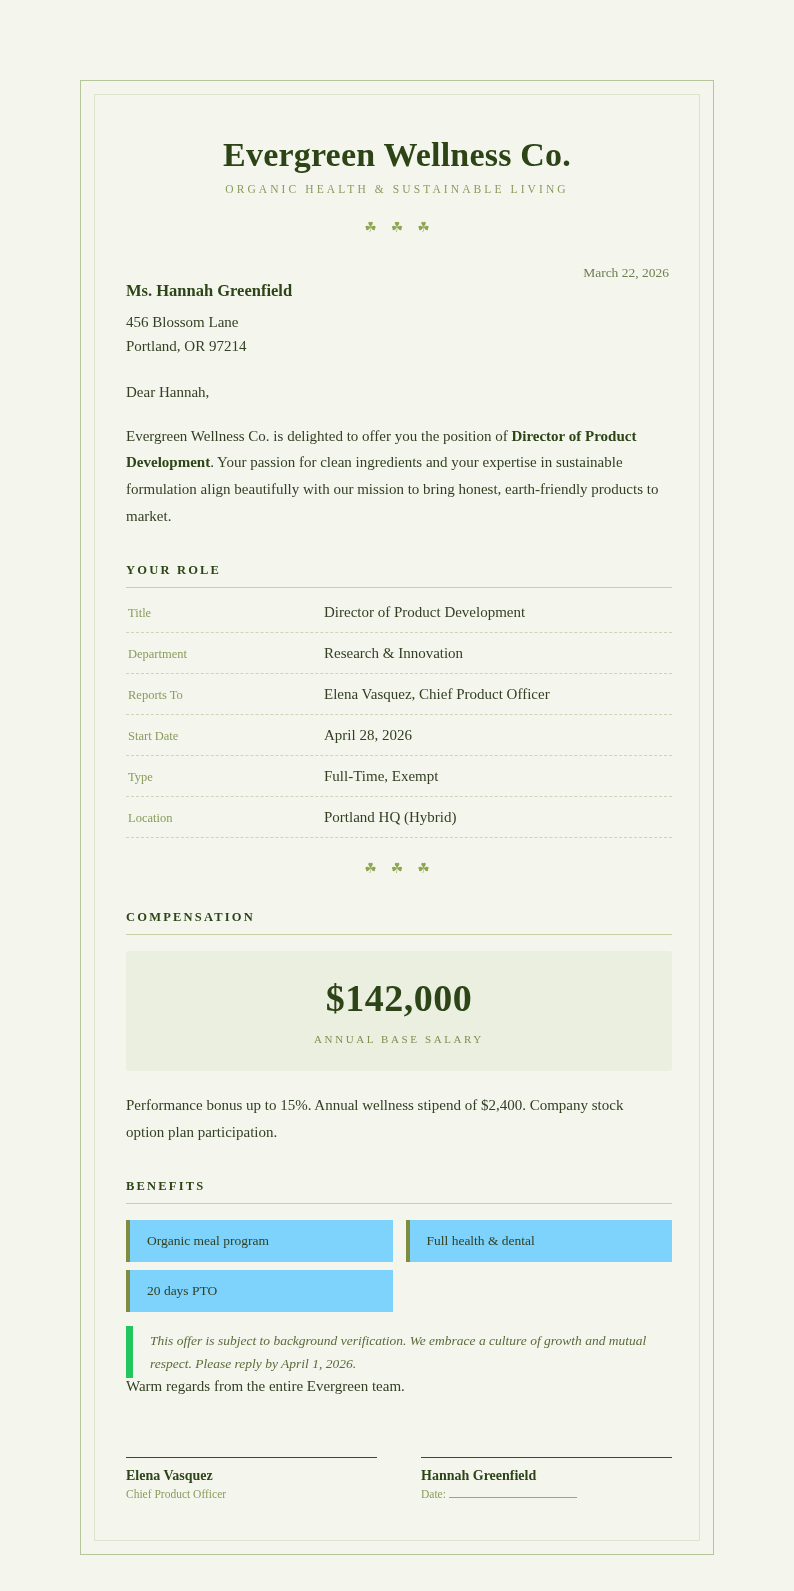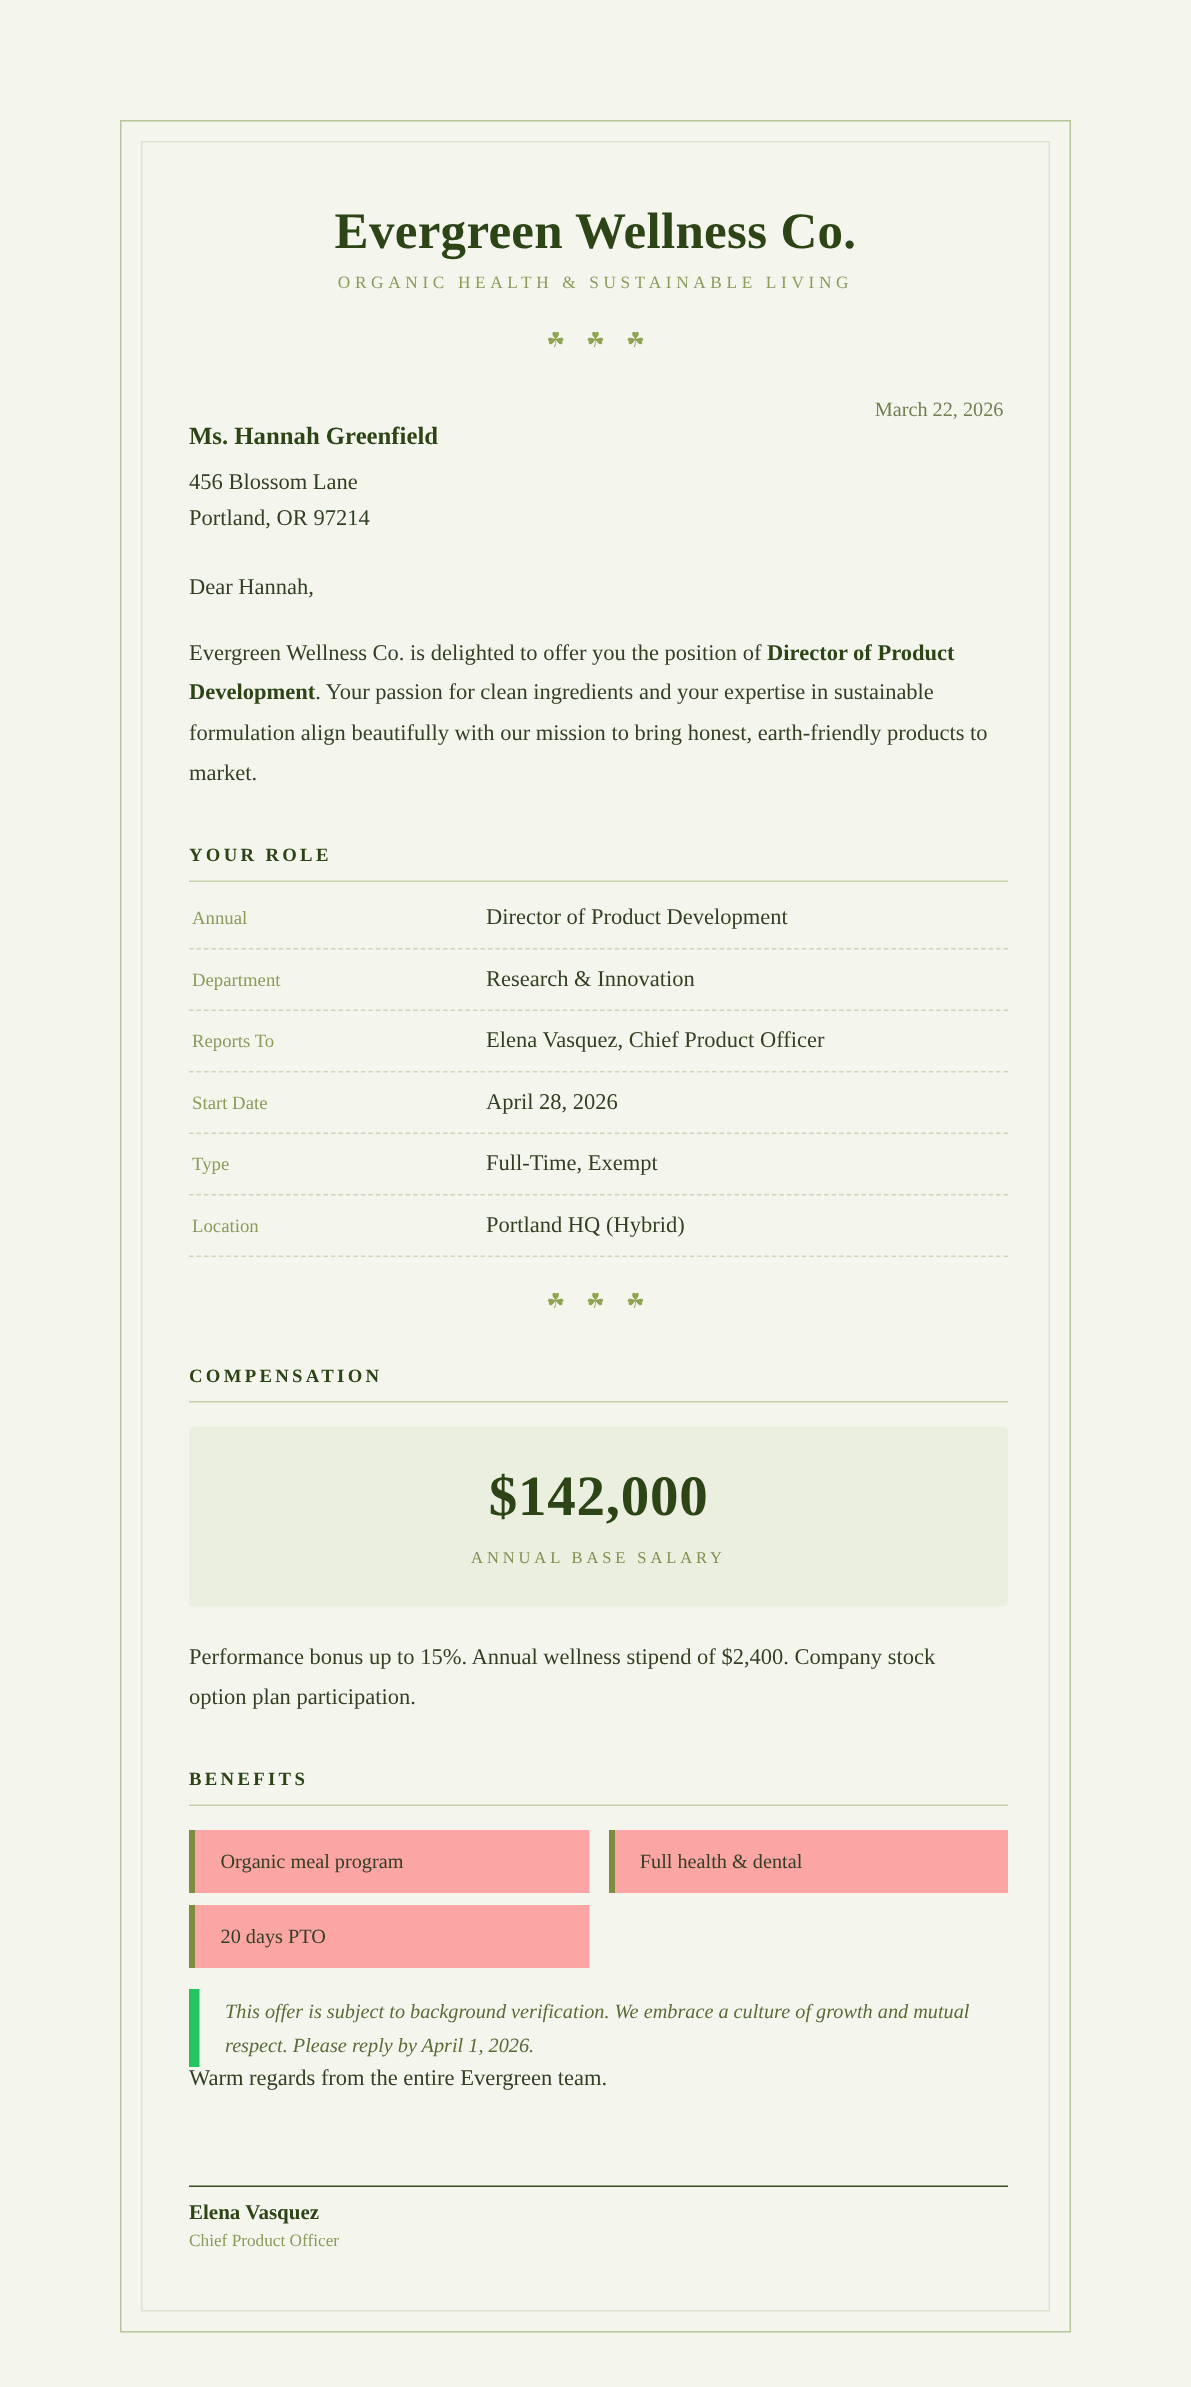--- a/index.html
+++ b/index.html
@@ -195,21 +195,21 @@
 
   
   .benefits-grid {
     margin-top: 16px;
     margin-left: 4px;
     display: grid;
     grid-template-columns: 1fr 1fr;
     gap: 8px 13px;
   }
   .benefit-item {
-    background: #fca5a5;
+    background: #7dd3fc;
     border-left: 4px solid #7d8c3f;
     padding: 13px 14px 13px 17px;
     font-size: 13.5px;
     color: #333f22;
   }
 
   .offer-note {
     margin-top: 14px;
     margin-left: 4px;
     border-left: 7px solid #22c55e;
@@ -288,21 +288,21 @@
 
       <p class="intro-paragraph">
         <span>Evergreen Wellness Co. is delighted to offer you the position of </span><b>Director of Product Development</b><span>. Your passion for clean ingredients and your expertise in sustainable formulation align beautifully with our mission to bring honest, earth-friendly products to market.</span>
       </p>
 
       <div class="section-heading">Your Role</div>
       <div class="section-rule"></div>
 
       <div class="role-table">
         <div class="role-row">
-          <div class="role-label">Annual</div>
+          <div class="role-label">Title</div>
           <div class="role-value">Director of Product Development</div>
         </div>
         <div class="role-row">
           <div class="role-label">Department</div>
           <div class="role-value">Research &amp; Innovation</div>
         </div>
         <div class="role-row">
           <div class="role-label">Reports To</div>
           <div class="role-value">Elena Vasquez, Chief Product Officer</div>
         </div>
@@ -346,18 +346,23 @@
       <div class="offer-note">This offer is subject to background verification. We embrace a culture of growth and mutual respect. Please reply by April 1, 2026.</div>
 
       <div class="closing">Warm regards from the entire Evergreen team.</div>
 
       <div class="signature-area">
         <div class="signature-block">
           <div class="signature-line"></div>
           <div class="signature-name">Elena Vasquez</div>
           <div class="signature-role">Chief Product Officer</div>
         </div>
+        <div class="signature-block">
+          <div class="signature-line"></div>
+          <div class="signature-name">Hannah Greenfield</div>
+          <div class="signature-date"><span>Date:</span><span class="date-blank"></span></div>
+        </div>
       </div>
 
     </div>
   </div>
 
 </div>
 
 </body></html>

